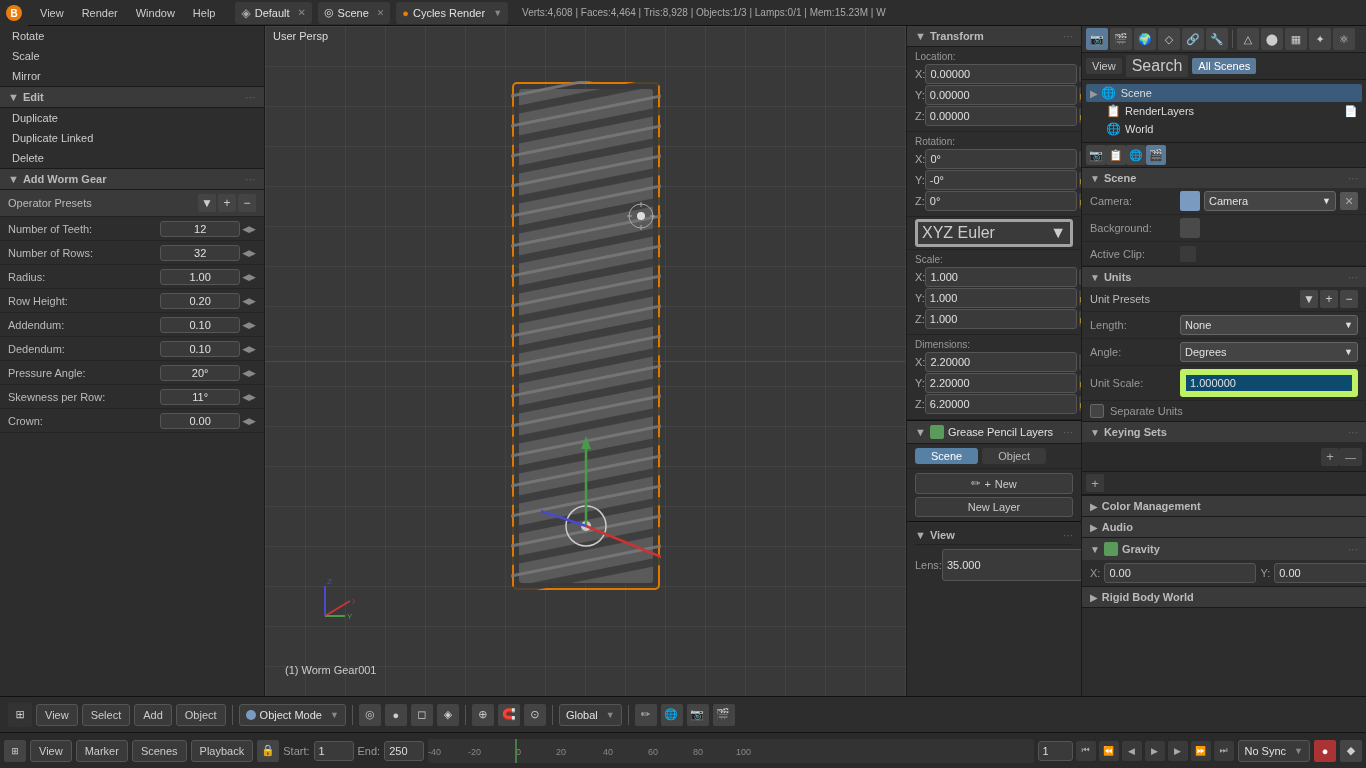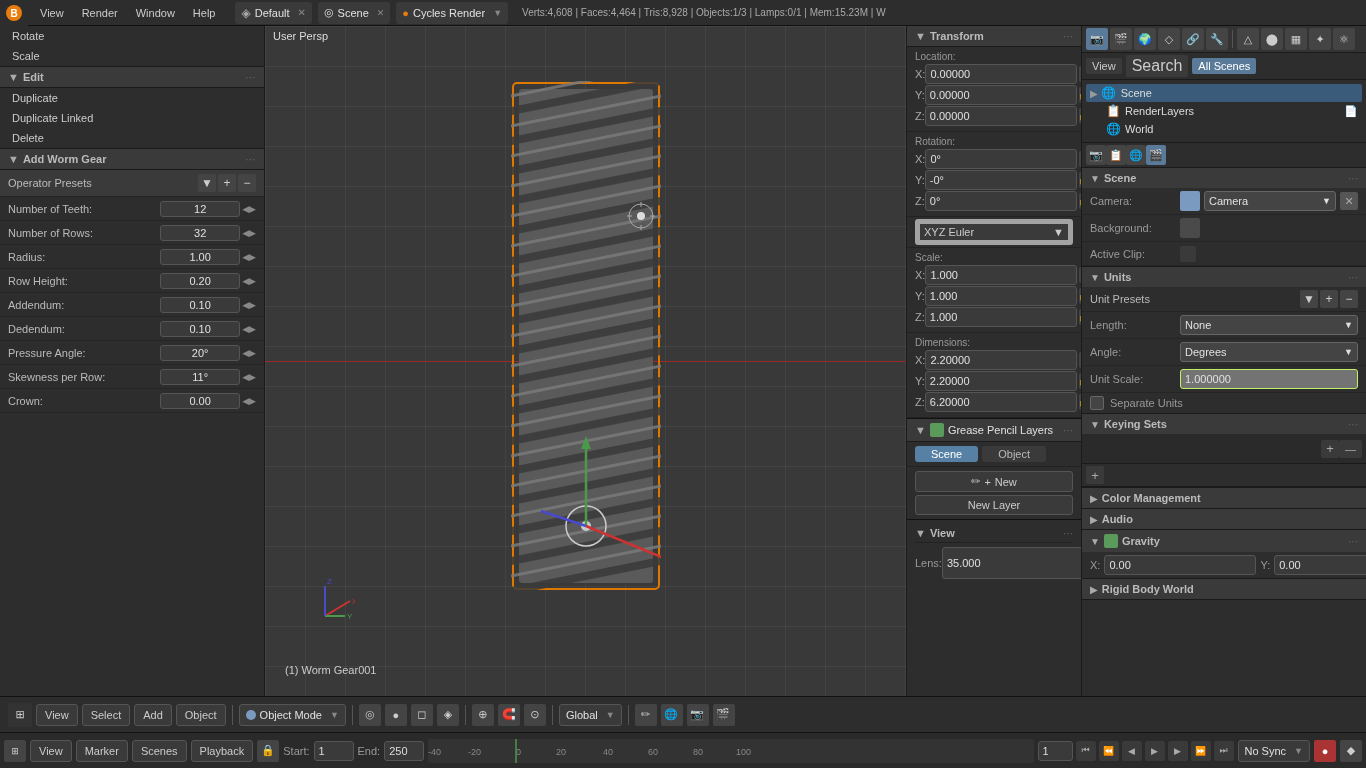--- a/index.html
+++ b/index.html
@@ -268,25 +268,25 @@
 
     .rotation-mode-selector {
       display: flex;
       align-items: center;
       padding: 2px 8px;
       border-bottom: 1px solid #222;
     }
     .rotation-mode-btn {
       flex: 1;
       background: #3a3a3a;
-      border: 5px solid #a3a3a3;
+      border: 3px solid #a3a3a3;
       border-radius: 3px;
       padding: 2px 4px;
       color: #ccc;
-      font-size: 11px;
+      font-size: 16px;
       cursor: pointer;
       display: flex;
       align-items: flex-start;
     }
     .rotation-mode-btn .arrow { margin-left: auto; }
 
     .grease-panel {
       border-top: 1px solid #111;
     }
 
@@ -439,27 +439,27 @@
     }
     .fr-label { width: 90px; color: #999; font-size: 11px; }
     .fr-value {
       flex: 1;
       display: flex;
       align-items: center;
       gap: 4px;
     }
     .fr-input {
       flex: 1;
-      background: #737373;
-      border: 1px solid #bef264;
+      background: #0c4a6e;
+      border: 6px solid #bef264;
       border-radius: 3px;
       padding: 1px 4px;
       color: #e0e0e0;
       font-size: 11px;
-      height: 20px;
+      height: 28px;
     }
     .fr-dropdown {
       flex: 1;
       background: #444;
       border: 1px solid #666;
       border-radius: 3px;
       padding: 1px 4px;
       color: #e0e0e0;
       font-size: 11px;
       height: 20px;
@@ -670,20 +670,23 @@
 
 <div class="main-layout">
 
   <div class="left-panel">
     <div class="left-panel-section">
       <div class="menu-item">
         <span>Rotate</span>
       </div>
       <div class="menu-item">
         <span>Scale</span>
+      </div>
+      <div class="menu-item">
+        <span>Mirror</span>
       </div>
     </div>
 
     <div class="section-header">
       <span class="arrow">▼</span>
       <span class="title">Edit</span>
       <span class="dots">···</span>
     </div>
     <div class="left-panel-section">
       <div class="menu-item">

